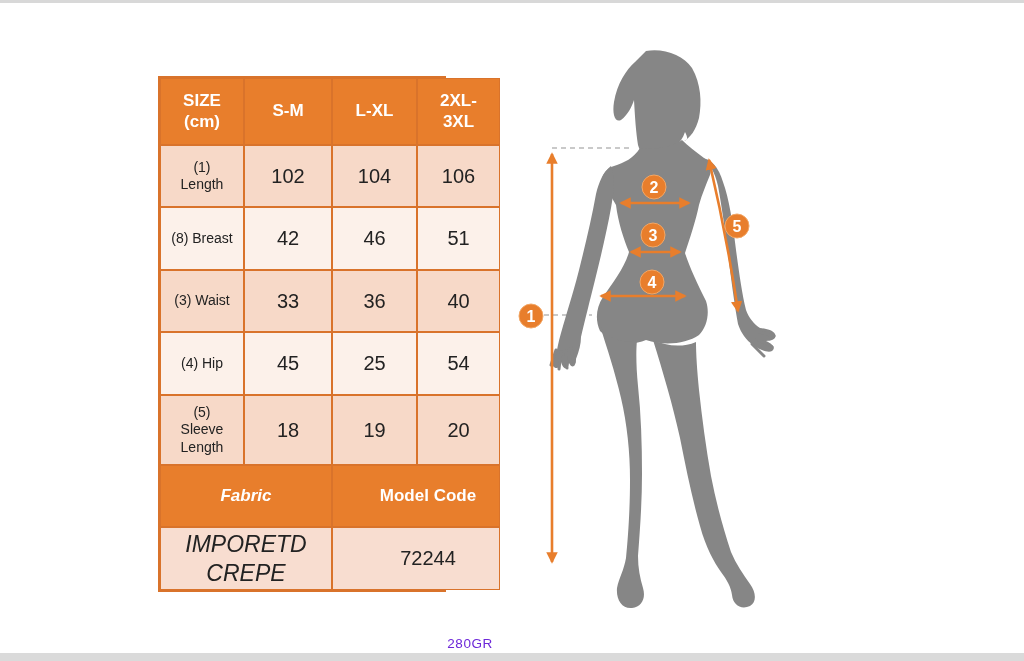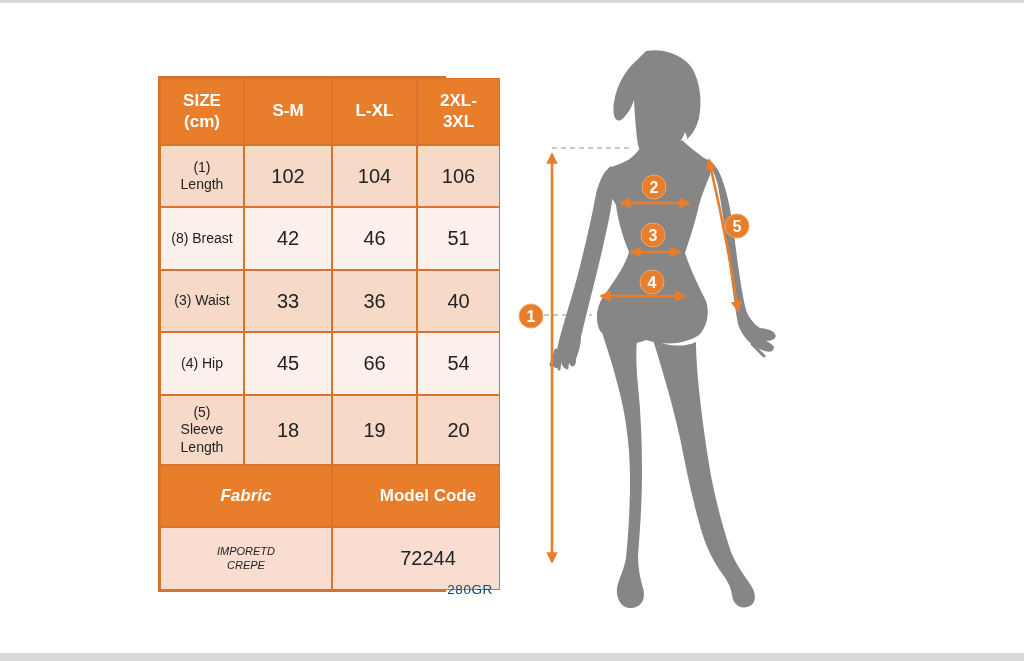--- a/index.html
+++ b/index.html
@@ -25,27 +25,27 @@
     color:#222222;
   }
   .cell.hdr{background:#e87e2c;color:#ffffff;font-weight:bold;font-size:17px;}
   .cell.lab{font-size:14px;}
   .cell.num{font-size:20px;}
   .cell.dark{background:#f7d9c8;}
   .cell.light{background:#fcf1ea;}
   .cell.mid{background:#f8ddd0;}
   .cell.span2a{grid-column:1 / 3;font-style:italic;}
   .cell.span2b{grid-column:3 / 5;padding-left:24px;}
-  .cell.fab-val{font-size:11px;}
+  .cell.fab-val{font-size:23px;}
 
   
   .diagram{position:absolute;left:505px;top:38px;width:292px;height:594px;}
   .weight-note{
-    position:absolute;left:423px;top:582px;width:94px;text-align:center;
-    font-size:13.5px;color:#0c4a6e;letter-spacing:0.5px;
+    position:absolute;left:423px;top:636px;width:94px;text-align:center;
+    font-size:13.5px;color:#6d28d9;letter-spacing:0.5px;
   }
 </style>
 </head>
 <body>
 
 <div class="top-strip"></div>
 
 <div class="size-table">
 
   <div class="cell hdr">SIZE
@@ -66,21 +66,21 @@
   <div class="cell num light">46</div>
   <div class="cell num light">51</div>
 
   <div class="cell lab dark">(3) Waist</div>
   <div class="cell num dark">33</div>
   <div class="cell num dark">36</div>
   <div class="cell num dark">40</div>
 
   <div class="cell lab light">(4) Hip</div>
   <div class="cell num light">45</div>
-  <div class="cell num light">66</div>
+  <div class="cell num light">25</div>
   <div class="cell num light">54</div>
 
   <div class="cell lab dark">(5)
 Sleeve
 Length</div>
   <div class="cell num dark">18</div>
   <div class="cell num dark">19</div>
   <div class="cell num dark">20</div>
 
   <div class="cell hdr span2a">Fabric</div>

